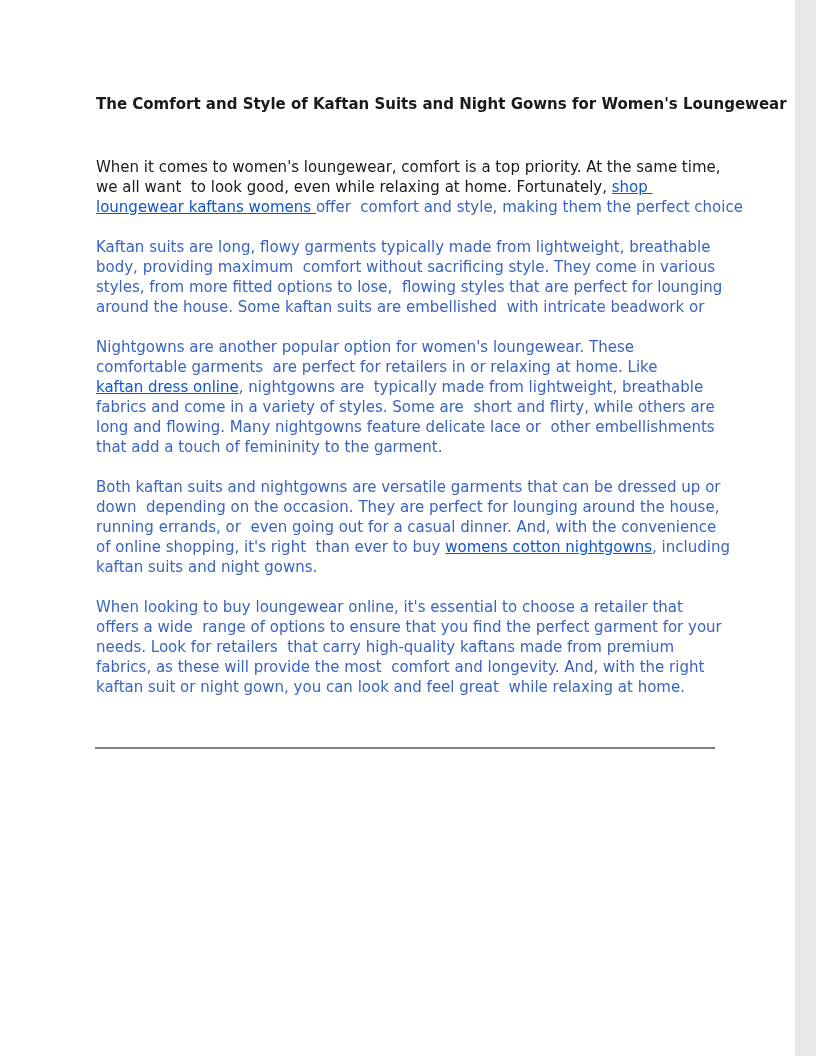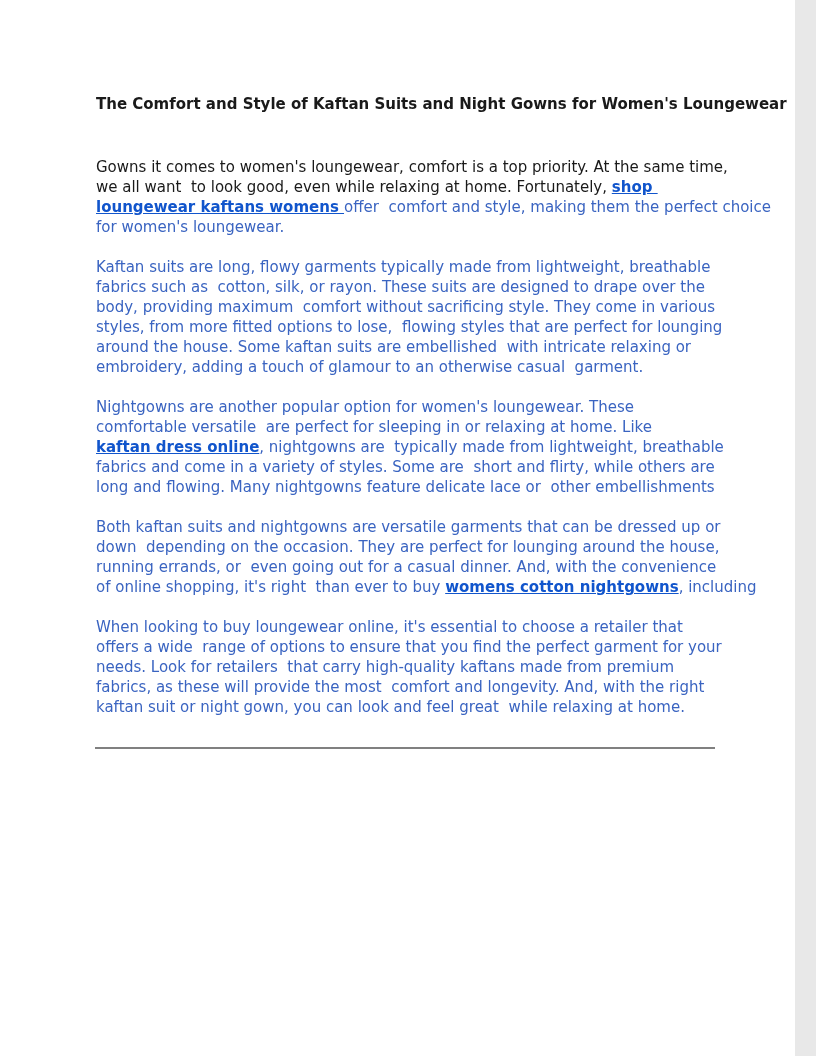--- a/index.html
+++ b/index.html
@@ -19,59 +19,58 @@
   }
   .content{position:absolute;left:96px;top:94px;width:640px;}
   .doc-title{
     font-size:15px;font-weight:bold;line-height:20px;
     color:var(--black-text);margin:0 0 43px 0;white-space:pre;
   }
   .para{margin:0 0 20px 0;}
   .line{font-size:15px;line-height:20px;white-space:pre;color:var(--body-blue);}
   .run-black{color:var(--black-text);}
   .run-blue{color:var(--body-blue);}
-  .run-link{color:var(--link-blue);font-weight:bold;text-decoration:underline;cursor:pointer;}
+  .run-link{color:var(--link-blue);font-weight:normal;text-decoration:underline;cursor:pointer;}
   .hline{
     position:absolute;left:95px;top:747px;width:620px;height:2px;
     background:var(--rule-gray);
   }
 </style>
 </head>
 <body>
 
 <div class="page">
   <div class="content">
     <h1 class="doc-title">The Comfort and Style of Kaftan Suits and Night Gowns for Women's Loungewear</h1>
     <div>
         <div class="para">
-          <div class="line"><span class="run-black">Gowns it comes to women's loungewear, comfort is a top priority. At the same time,</span></div>
+          <div class="line"><span class="run-black">When it comes to women's loungewear, comfort is a top priority. At the same time,</span></div>
           <div class="line"><span class="run-black">we all want  to look good, even while relaxing at home. Fortunately, </span><span class="run-link">shop </span></div>
           <div class="line"><span class="run-link">loungewear kaftans womens </span><span class="run-blue">offer  comfort and style, making them the perfect choice</span></div>
-          <div class="line"><span class="run-blue">for women's loungewear.</span></div>
         </div>
         <div class="para">
           <div class="line"><span class="run-blue">Kaftan suits are long, flowy garments typically made from lightweight, breathable</span></div>
-          <div class="line"><span class="run-blue">fabrics such as  cotton, silk, or rayon. These suits are designed to drape over the</span></div>
           <div class="line"><span class="run-blue">body, providing maximum  comfort without sacrificing style. They come in various</span></div>
           <div class="line"><span class="run-blue">styles, from more fitted options to lose,  flowing styles that are perfect for lounging</span></div>
-          <div class="line"><span class="run-blue">around the house. Some kaftan suits are embellished  with intricate relaxing or</span></div>
-          <div class="line"><span class="run-blue">embroidery, adding a touch of glamour to an otherwise casual  garment.</span></div>
+          <div class="line"><span class="run-blue">around the house. Some kaftan suits are embellished  with intricate beadwork or</span></div>
         </div>
         <div class="para">
           <div class="line"><span class="run-blue">Nightgowns are another popular option for women's loungewear. These</span></div>
-          <div class="line"><span class="run-blue">comfortable versatile  are perfect for sleeping in or relaxing at home. Like</span></div>
+          <div class="line"><span class="run-blue">comfortable garments  are perfect for retailers in or relaxing at home. Like</span></div>
           <div class="line"><span class="run-link">kaftan dress online</span><span class="run-blue">, nightgowns are  typically made from lightweight, breathable</span></div>
           <div class="line"><span class="run-blue">fabrics and come in a variety of styles. Some are  short and flirty, while others are</span></div>
           <div class="line"><span class="run-blue">long and flowing. Many nightgowns feature delicate lace or  other embellishments</span></div>
+          <div class="line"><span class="run-blue">that add a touch of femininity to the garment.</span></div>
         </div>
         <div class="para">
           <div class="line"><span class="run-blue">Both kaftan suits and nightgowns are versatile garments that can be dressed up or</span></div>
           <div class="line"><span class="run-blue">down  depending on the occasion. They are perfect for lounging around the house,</span></div>
           <div class="line"><span class="run-blue">running errands, or  even going out for a casual dinner. And, with the convenience</span></div>
           <div class="line"><span class="run-blue">of online shopping, it's right  than ever to buy </span><span class="run-link">womens cotton nightgowns</span><span class="run-blue">, including</span></div>
+          <div class="line"><span class="run-blue">kaftan suits and night gowns.</span></div>
         </div>
         <div class="para">
           <div class="line"><span class="run-blue">When looking to buy loungewear online, it's essential to choose a retailer that</span></div>
           <div class="line"><span class="run-blue">offers a wide  range of options to ensure that you find the perfect garment for your</span></div>
           <div class="line"><span class="run-blue">needs. Look for retailers  that carry high-quality kaftans made from premium</span></div>
           <div class="line"><span class="run-blue">fabrics, as these will provide the most  comfort and longevity. And, with the right</span></div>
           <div class="line"><span class="run-blue">kaftan suit or night gown, you can look and feel great  while relaxing at home.</span></div>
         </div>
       </div>
   </div>

